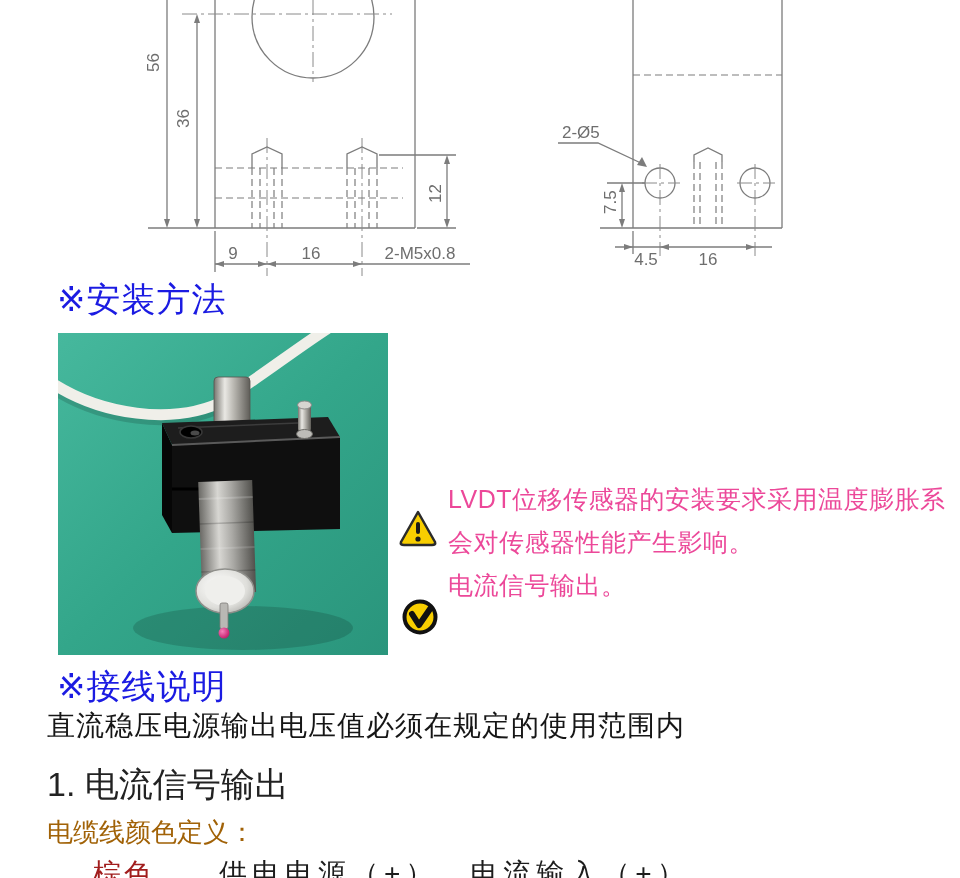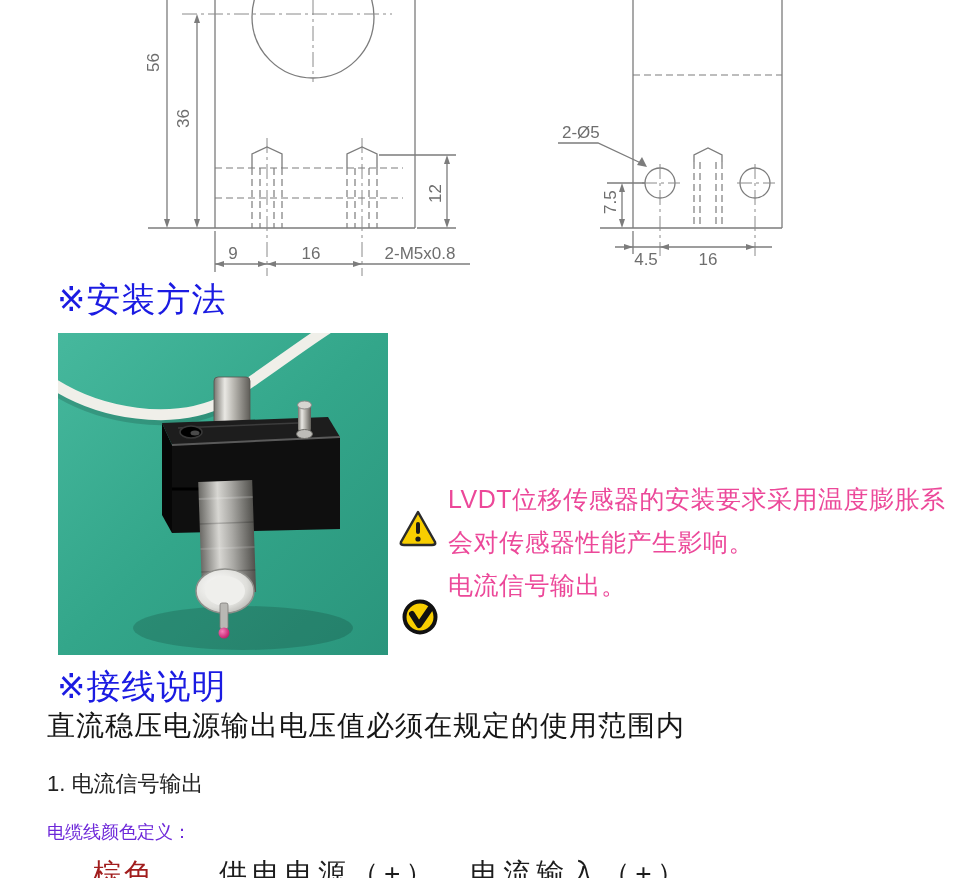--- a/index.html
+++ b/index.html
@@ -23,22 +23,22 @@
   .photo{position:absolute;left:58px;top:333px;width:330px;height:322px;}
   
   .notes{
     position:absolute;left:448px;top:478px;width:460px;
     font-size:25px;line-height:43px;color:#ec4899;letter-spacing:0.5px;white-space:nowrap;
   }
   .note-icon{position:absolute;}
   
   .body-text{position:absolute;left:47px;color:#161616;white-space:nowrap;}
   .intro{top:706px;font-size:28px;line-height:40px;letter-spacing:1px;}
-  .item{top:765px;font-size:22px;line-height:38px;color:#222222;}
-  .cable-def{top:813px;font-size:18px;line-height:38px;color:#6d28d9;}
+  .item{top:765px;font-size:34px;line-height:38px;color:#222222;}
+  .cable-def{top:813px;font-size:26px;line-height:38px;color:#a16207;}
   .wire-row{
     position:absolute;left:93px;top:856px;font-size:28px;line-height:36px;
     color:#1c1c1c;letter-spacing:3px;white-space:nowrap;
   }
   .wire-color{color:#a11d1d;}
   .wire-desc1{margin-left:64px;letter-spacing:5px;}
   .wire-desc2{margin-left:32px;letter-spacing:5px;}
 </style>
 </head>
 <body>

